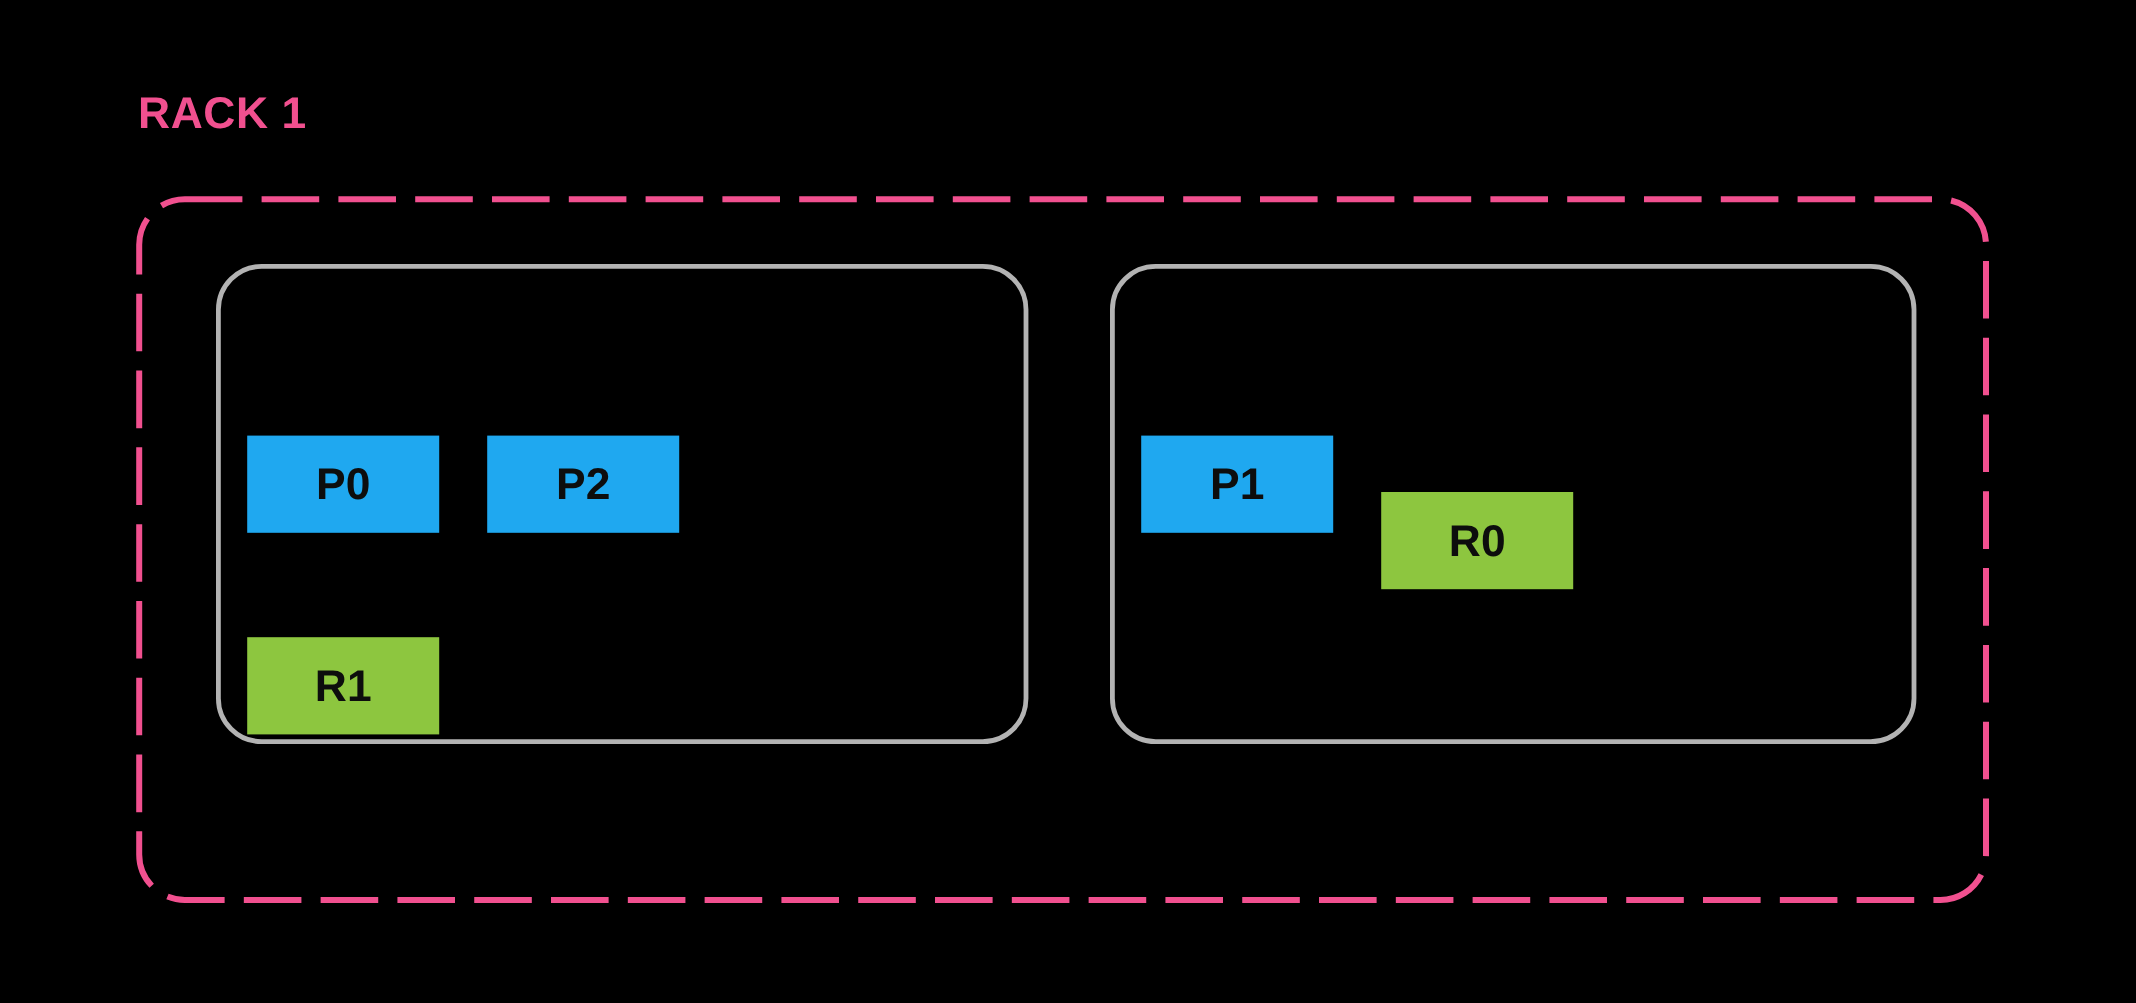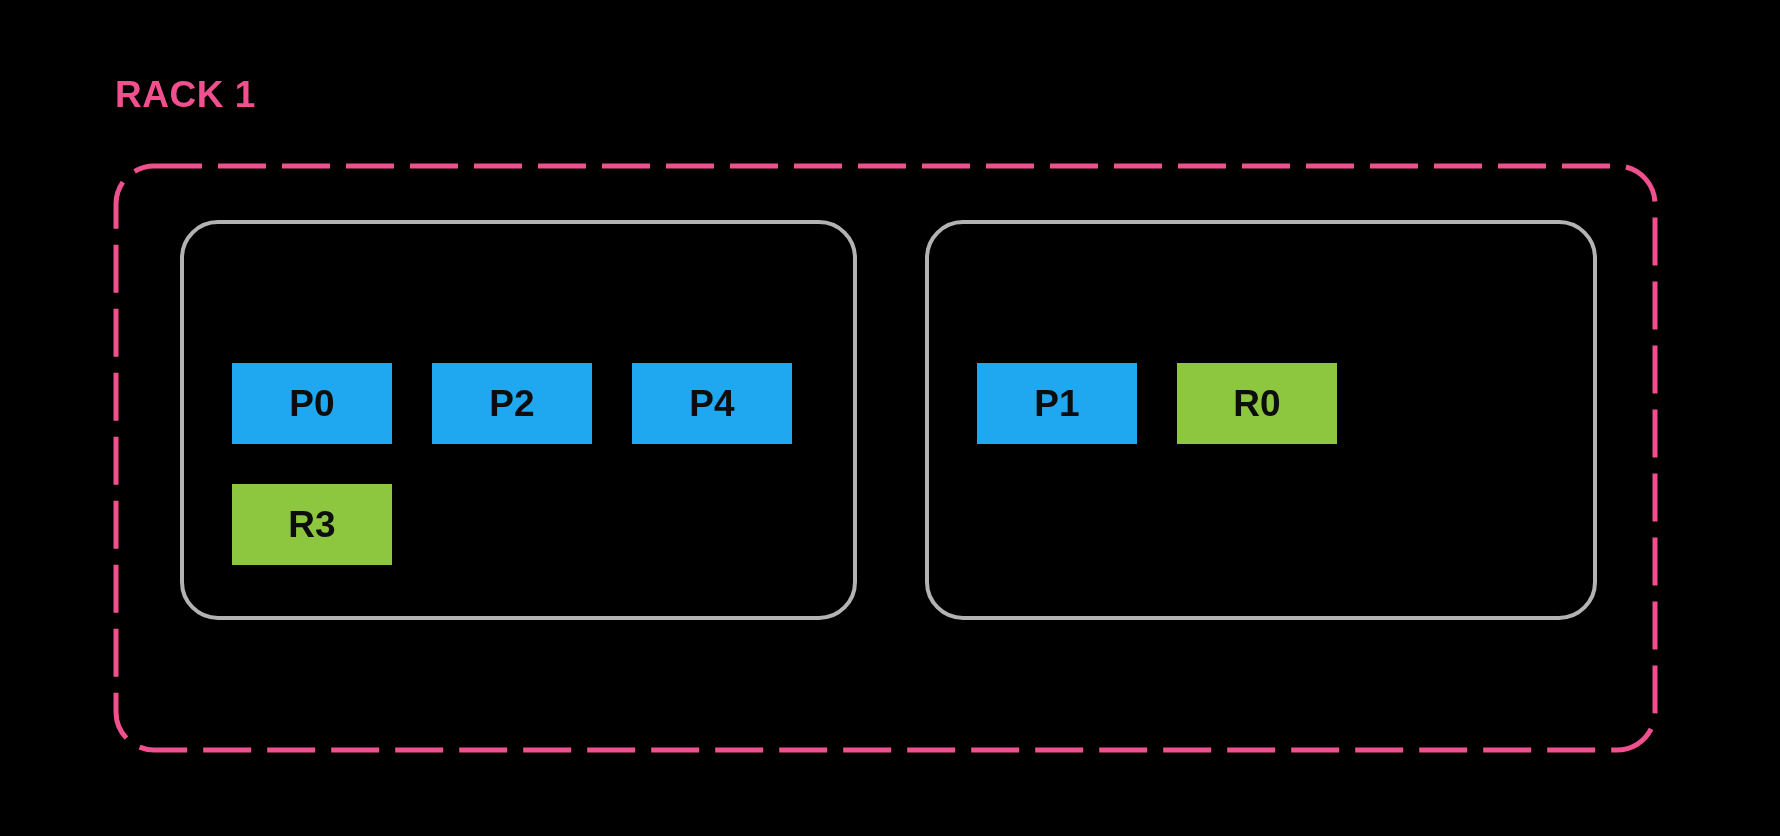--- a/index.html
+++ b/index.html
@@ -58,58 +58,57 @@
     height: 400px;
     border: 4px solid var(--node-border-gray);
     border-radius: 38px;
     background: transparent;
   }
   .node-1 { left: 67px;  width: 677px; }
   .node-2 { left: 812px; width: 672px; }
   .shard-row {
     display: flex;
     gap: 40px;
-    padding-left: 48px;
+    padding-left: 22px;
   }
   .shard-row.row-top    { margin-top: 139px; }
   .shard-row.row-bottom { margin-top: 40px; }
   .shard {
     width: 160px;
     height: 81px;
     display: flex;
     align-items: center;
     justify-content: center;
     font-size: 37px;
     font-weight: 700;
     color: var(--shard-text);
   }
   .shard.primary { background: var(--primary-blue); }
-  .shard.replica { background: var(--replica-green); }
+  .shard.replica { background: var(--replica-green); margin-top: 47px; }
 </style>
 </head>
 <body>
 
 <div class="canvas">
 
   <div class="rack-label">RACK 1</div>
 
   <div class="rack">
 
     <svg class="rack-border" viewBox="0 0 1545 590" xmlns="http://www.w3.org/2000/svg">
       <rect x="3" y="3" width="1539" height="584" rx="38"></rect>
     </svg>
 
     <div class="node node-1">
       <div class="shard-row row-top">
         <div class="shard primary">P0</div>
         <div class="shard primary">P2</div>
-        <div class="shard primary">P4</div>
       </div>
       <div class="shard-row row-bottom">
-        <div class="shard replica">R3</div>
+        <div class="shard replica">R1</div>
       </div>
     </div>
 
     <div class="node node-2">
       <div class="shard-row row-top">
         <div class="shard primary">P1</div>
         <div class="shard replica">R0</div>
       </div>
       <div class="shard-row row-bottom">
       </div>

